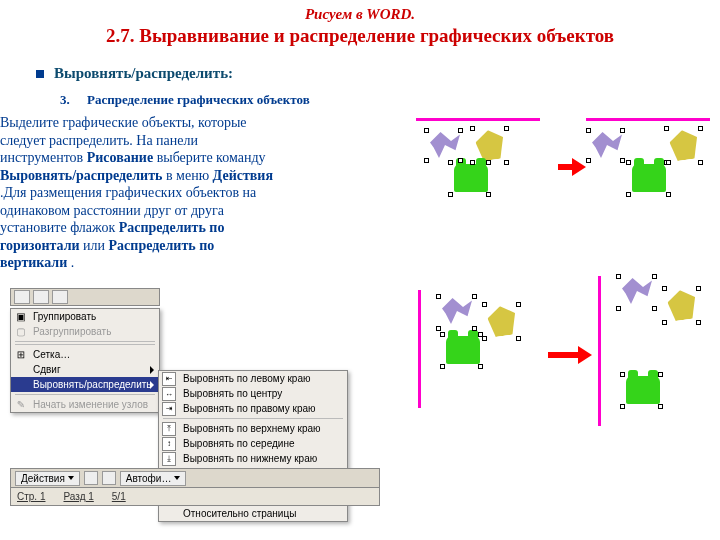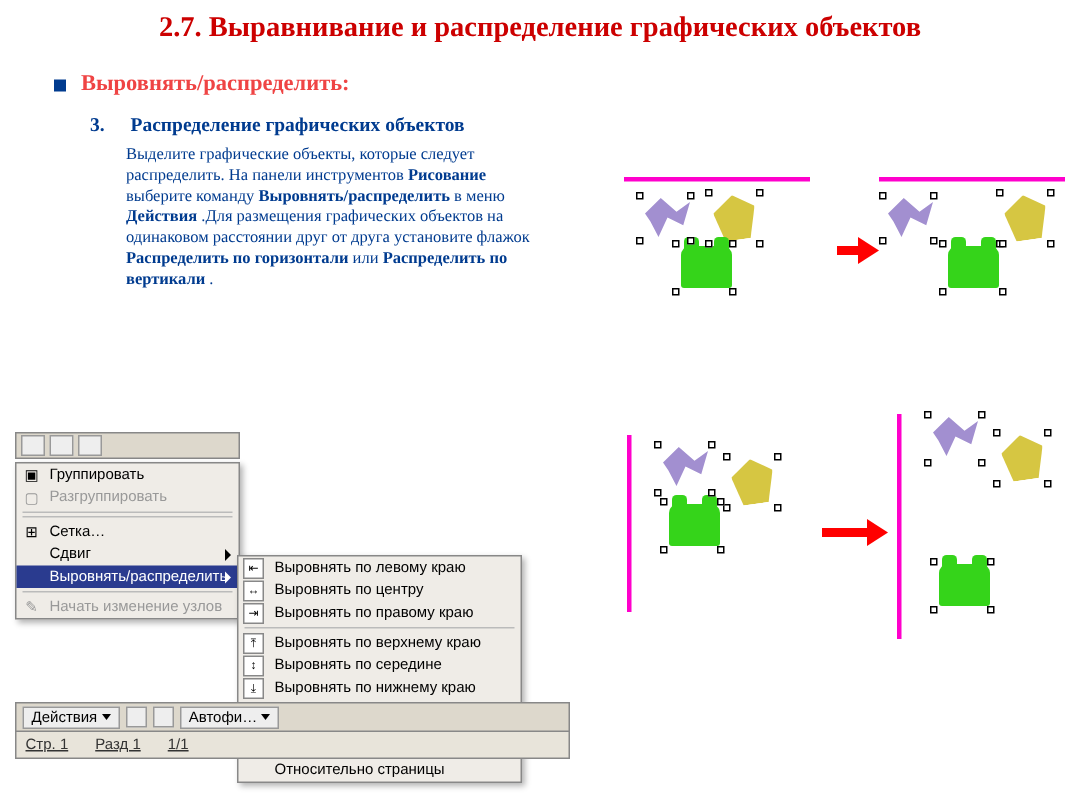--- a/index.html
+++ b/index.html
@@ -20,42 +20,41 @@
     font-size: 15px;
   }
   .title2 {
     color: #c00;
     font-weight: bold;
     font-size: 19px;
     margin-top: 2px;
   }
   .bullet-row {
     margin: 18px 0 10px 36px;
-    color: #ef4444;
+    color: #0c4a6e;
     font-weight: bold;
     font-size: 15px;
     display: flex;
     align-items: center;
     gap: 10px;
   }
   .bullet-row .sq {
     width: 8px; height: 8px; background: #003b8f;
   }
   .step-row {
     margin: 6px 0 6px 60px;
     color: #003b8f;
     font-weight: bold;
     font-size: 13px;
   }
   .step-row .num { margin-right: 14px; }
   .body-text {
-    margin-left: 84px;
     width: 280px;
     color: #003b8f;
-    font-size: 11px;
+    font-size: 14px;
     line-height: 1.25;
   }
   .bold { font-weight: bold; }
 
   
   .dia {
     position: absolute;
     width: 120px;
     height: 95px;
   }
@@ -174,20 +173,21 @@
   .status-bar {
     height:18px; background:#e8e4da; border:1px solid #888; border-top:none;
     display:flex; align-items:center; gap:18px; padding:0 6px; color:#333;
   }
   .status-bar > span { white-space:nowrap;text-decoration:underline; }
 </style>
 </head>
 <body>
 
 <div class="title-area">
+  <div class="title1">Рисуем в WORD.</div>
   <div class="title2">2.7. Выравнивание и распределение графических объектов</div>
 </div>
 
 <div class="bullet-row">
   <span class="sq"></span>
   <span>Выровнять/распределить:</span>
 </div>
 
 <div class="step-row">
   <span class="num">3.</span>
@@ -382,15 +382,15 @@
     <div class="sq-tool"></div>
     <div class="sq-tool"></div>
     <div class="btn">
       <span>Автофи…</span>
       <span class="tri"></span>
     </div>
   </div>
   <div class="status-bar">
     <span>Стр. 1</span>
     <span>Разд 1</span>
-    <span>1/1</span>
+    <span>5/1</span>
   </div>
 </div>
 
 </body></html>

